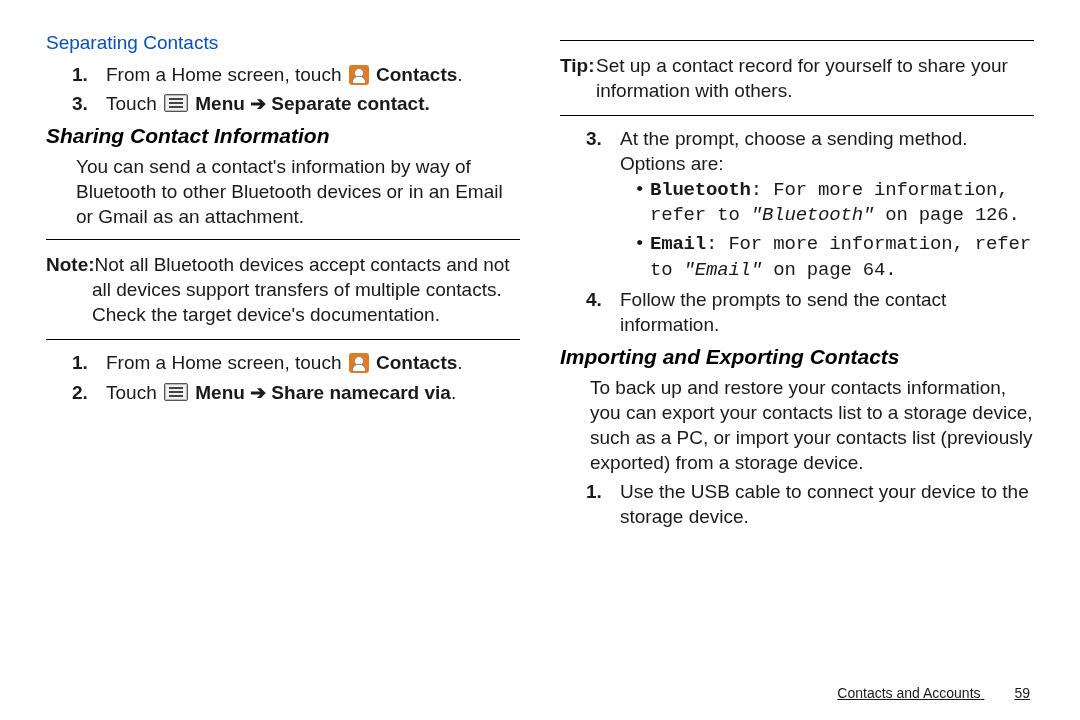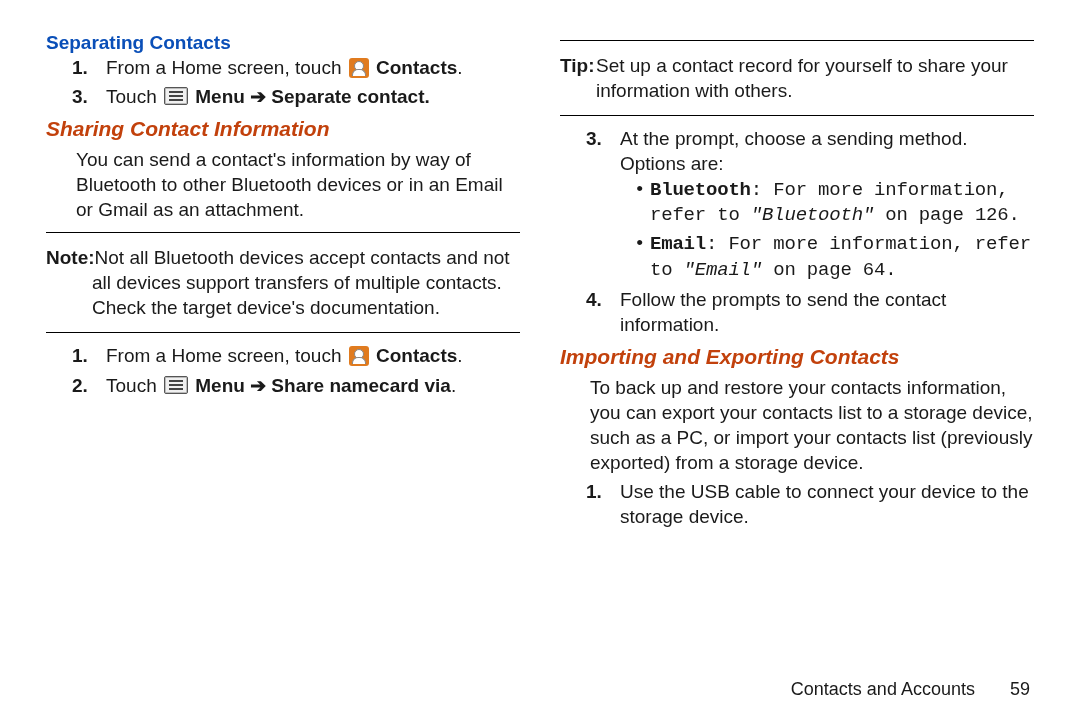--- a/index.html
+++ b/index.html
@@ -17,26 +17,26 @@
     gap:40px;
     padding:30px 46px 0 46px;
     height:640px;
   }
   .col{
     flex:1;
     min-width:0;
   }
   .hd-sub{
     color:#0a4fb8;
-    font-weight:bold;
+    font-weight:normal;
     font-size:19px;
-    margin-bottom:0;
+    margin-bottom:7px;
   }
   .hd-sec{
-    color:#c2410c;
+    color:#000000;
     font-weight:bold;
     font-style:italic;
     font-size:21px;
     margin:6px 0 4px 0;
   }
   p{margin:0 0 4px 0}
   .ol{padding-left:60px;margin:0 0 4px 0}
   .ol>li{
     list-style:none;
     position:relative;
@@ -94,21 +94,21 @@
     background:#fff;border:1.5px solid #666;position:relative;margin:0 2px;
   }
   .icon-minus::before{
     content:"";position:absolute;left:4px;right:4px;top:8px;height:3px;background:#b04040;border-radius:1px;
   }
   .arrow{font-weight:bold}
   b{font-weight:bold}
   i{font-style:italic}
   .cond{letter-spacing:-0.2px}
   .footer{
-    position:absolute;right:50px;bottom:18px;font-size:18px;
+    position:absolute;right:50px;bottom:18px;font-size:14px;text-decoration:underline;
   }
   .footer .pg{margin-left:30px}
   .indent{padding-left:30px}
 </style>
 </head>
 <body>
 
 <div class="page">
 
   <div class="col">

